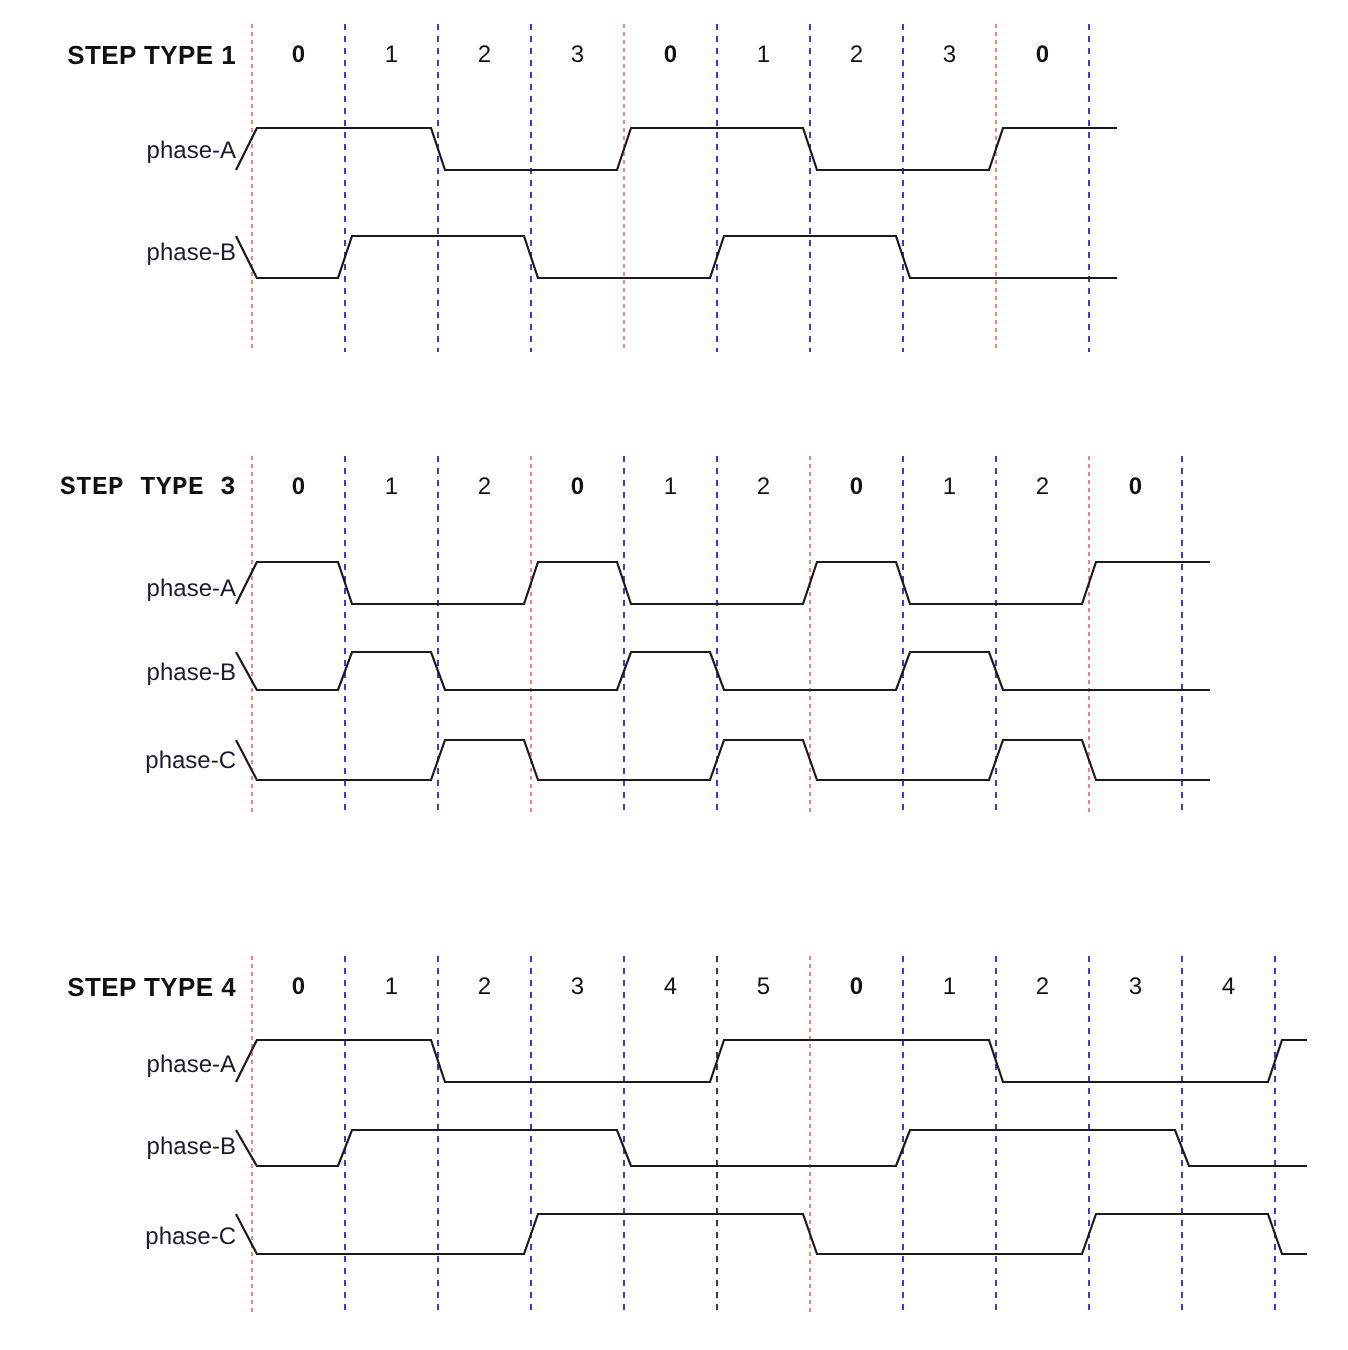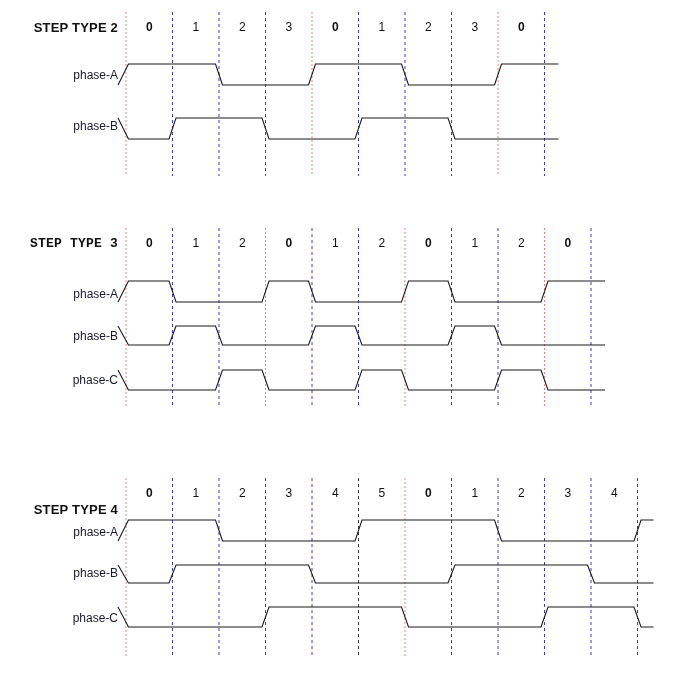--- a/index.html
+++ b/index.html
@@ -61,21 +61,21 @@
     overflow: visible;
   }
   .gridline { stroke-width: 1; fill: none; }
   .wave-path { stroke: #1a1a1a; stroke-width: 1.1; fill: none;
                stroke-linejoin: miter; stroke-linecap: butt; }
 </style>
 </head>
 <body>
 
 <div class="diagram" id="diagram-0">
-    <div class="diagram-title" style="top: 20px;">STEP TYPE 2</div>
+    <div class="diagram-title" style="top: 20px;">STEP TYPE 1</div>
     <div class="step-number bold" style="left: 149.25px; top: 20px;">0</div>
     <div class="step-number" style="left: 195.75px; top: 20px;">1</div>
     <div class="step-number" style="left: 242.25px; top: 20px;">2</div>
     <div class="step-number" style="left: 288.75px; top: 20px;">3</div>
     <div class="step-number bold" style="left: 335.25px; top: 20px;">0</div>
     <div class="step-number" style="left: 381.75px; top: 20px;">1</div>
     <div class="step-number" style="left: 428.25px; top: 20px;">2</div>
     <div class="step-number" style="left: 474.75px; top: 20px;">3</div>
     <div class="step-number bold" style="left: 521.25px; top: 20px;">0</div>
     <div class="phase-label" style="top: 68px;">phase-A</div>
@@ -121,21 +121,21 @@
       <line x1="451.5" x2="451.5" y1="3" y2="183" class="gridline" stroke="#3b3bd0" stroke-dasharray="3,3"></line>
       <line x1="498" x2="498" y1="3" y2="183" class="gridline" stroke="#3b3bd0" stroke-dasharray="3,3"></line>
       <line x1="544.5" x2="544.5" y1="3" y2="183" class="gridline" stroke="#f4827d" stroke-dasharray="2,2"></line>
       <line x1="591" x2="591" y1="3" y2="183" class="gridline" stroke="#3b3bd0" stroke-dasharray="3,3"></line>
       <path d="M 118.00 77.00 L 128.45 56.00 L 169.00 56.00 L 176.00 77.00 L 262.00 77.00 L 269.00 56.00 L 308.50 56.00 L 315.50 77.00 L 401.50 77.00 L 408.50 56.00 L 448.00 56.00 L 455.00 77.00 L 541.00 77.00 L 548.00 56.00 L 587.50 56.00 L 605.00 56.00" class="wave-path" stroke="#1a1a1a"></path>
       <path d="M 118.00 101.00 L 128.45 120.00 L 169.00 120.00 L 176.00 101.00 L 215.50 101.00 L 222.50 120.00 L 308.50 120.00 L 315.50 101.00 L 355.00 101.00 L 362.00 120.00 L 448.00 120.00 L 455.00 101.00 L 494.50 101.00 L 501.50 120.00 L 587.50 120.00 L 605.00 120.00" class="wave-path" stroke="#1a1a1a"></path>
       <path d="M 118.00 145.00 L 128.45 165.00 L 215.50 165.00 L 222.50 145.00 L 262.00 145.00 L 269.00 165.00 L 355.00 165.00 L 362.00 145.00 L 401.50 145.00 L 408.50 165.00 L 494.50 165.00 L 501.50 145.00 L 541.00 145.00 L 548.00 165.00 L 587.50 165.00 L 605.00 165.00" class="wave-path" stroke="#1a1a1a"></path>
     </svg>
   </div>
 <div class="diagram" id="diagram-2">
-    <div class="diagram-title" style="top: 16px; margin-top: 16px;">STEP TYPE 4</div>
+    <div class="diagram-title" style="top: 16px;">STEP TYPE 4</div>
     <div class="step-number bold" style="left: 149.25px; top: 16px;">0</div>
     <div class="step-number" style="left: 195.75px; top: 16px;">1</div>
     <div class="step-number" style="left: 242.25px; top: 16px;">2</div>
     <div class="step-number" style="left: 288.75px; top: 16px;">3</div>
     <div class="step-number" style="left: 335.25px; top: 16px;">4</div>
     <div class="step-number" style="left: 381.75px; top: 16px;">5</div>
     <div class="step-number bold" style="left: 428.25px; top: 16px;">0</div>
     <div class="step-number" style="left: 474.75px; top: 16px;">1</div>
     <div class="step-number" style="left: 521.25px; top: 16px;">2</div>
     <div class="step-number" style="left: 567.75px; top: 16px;">3</div>

